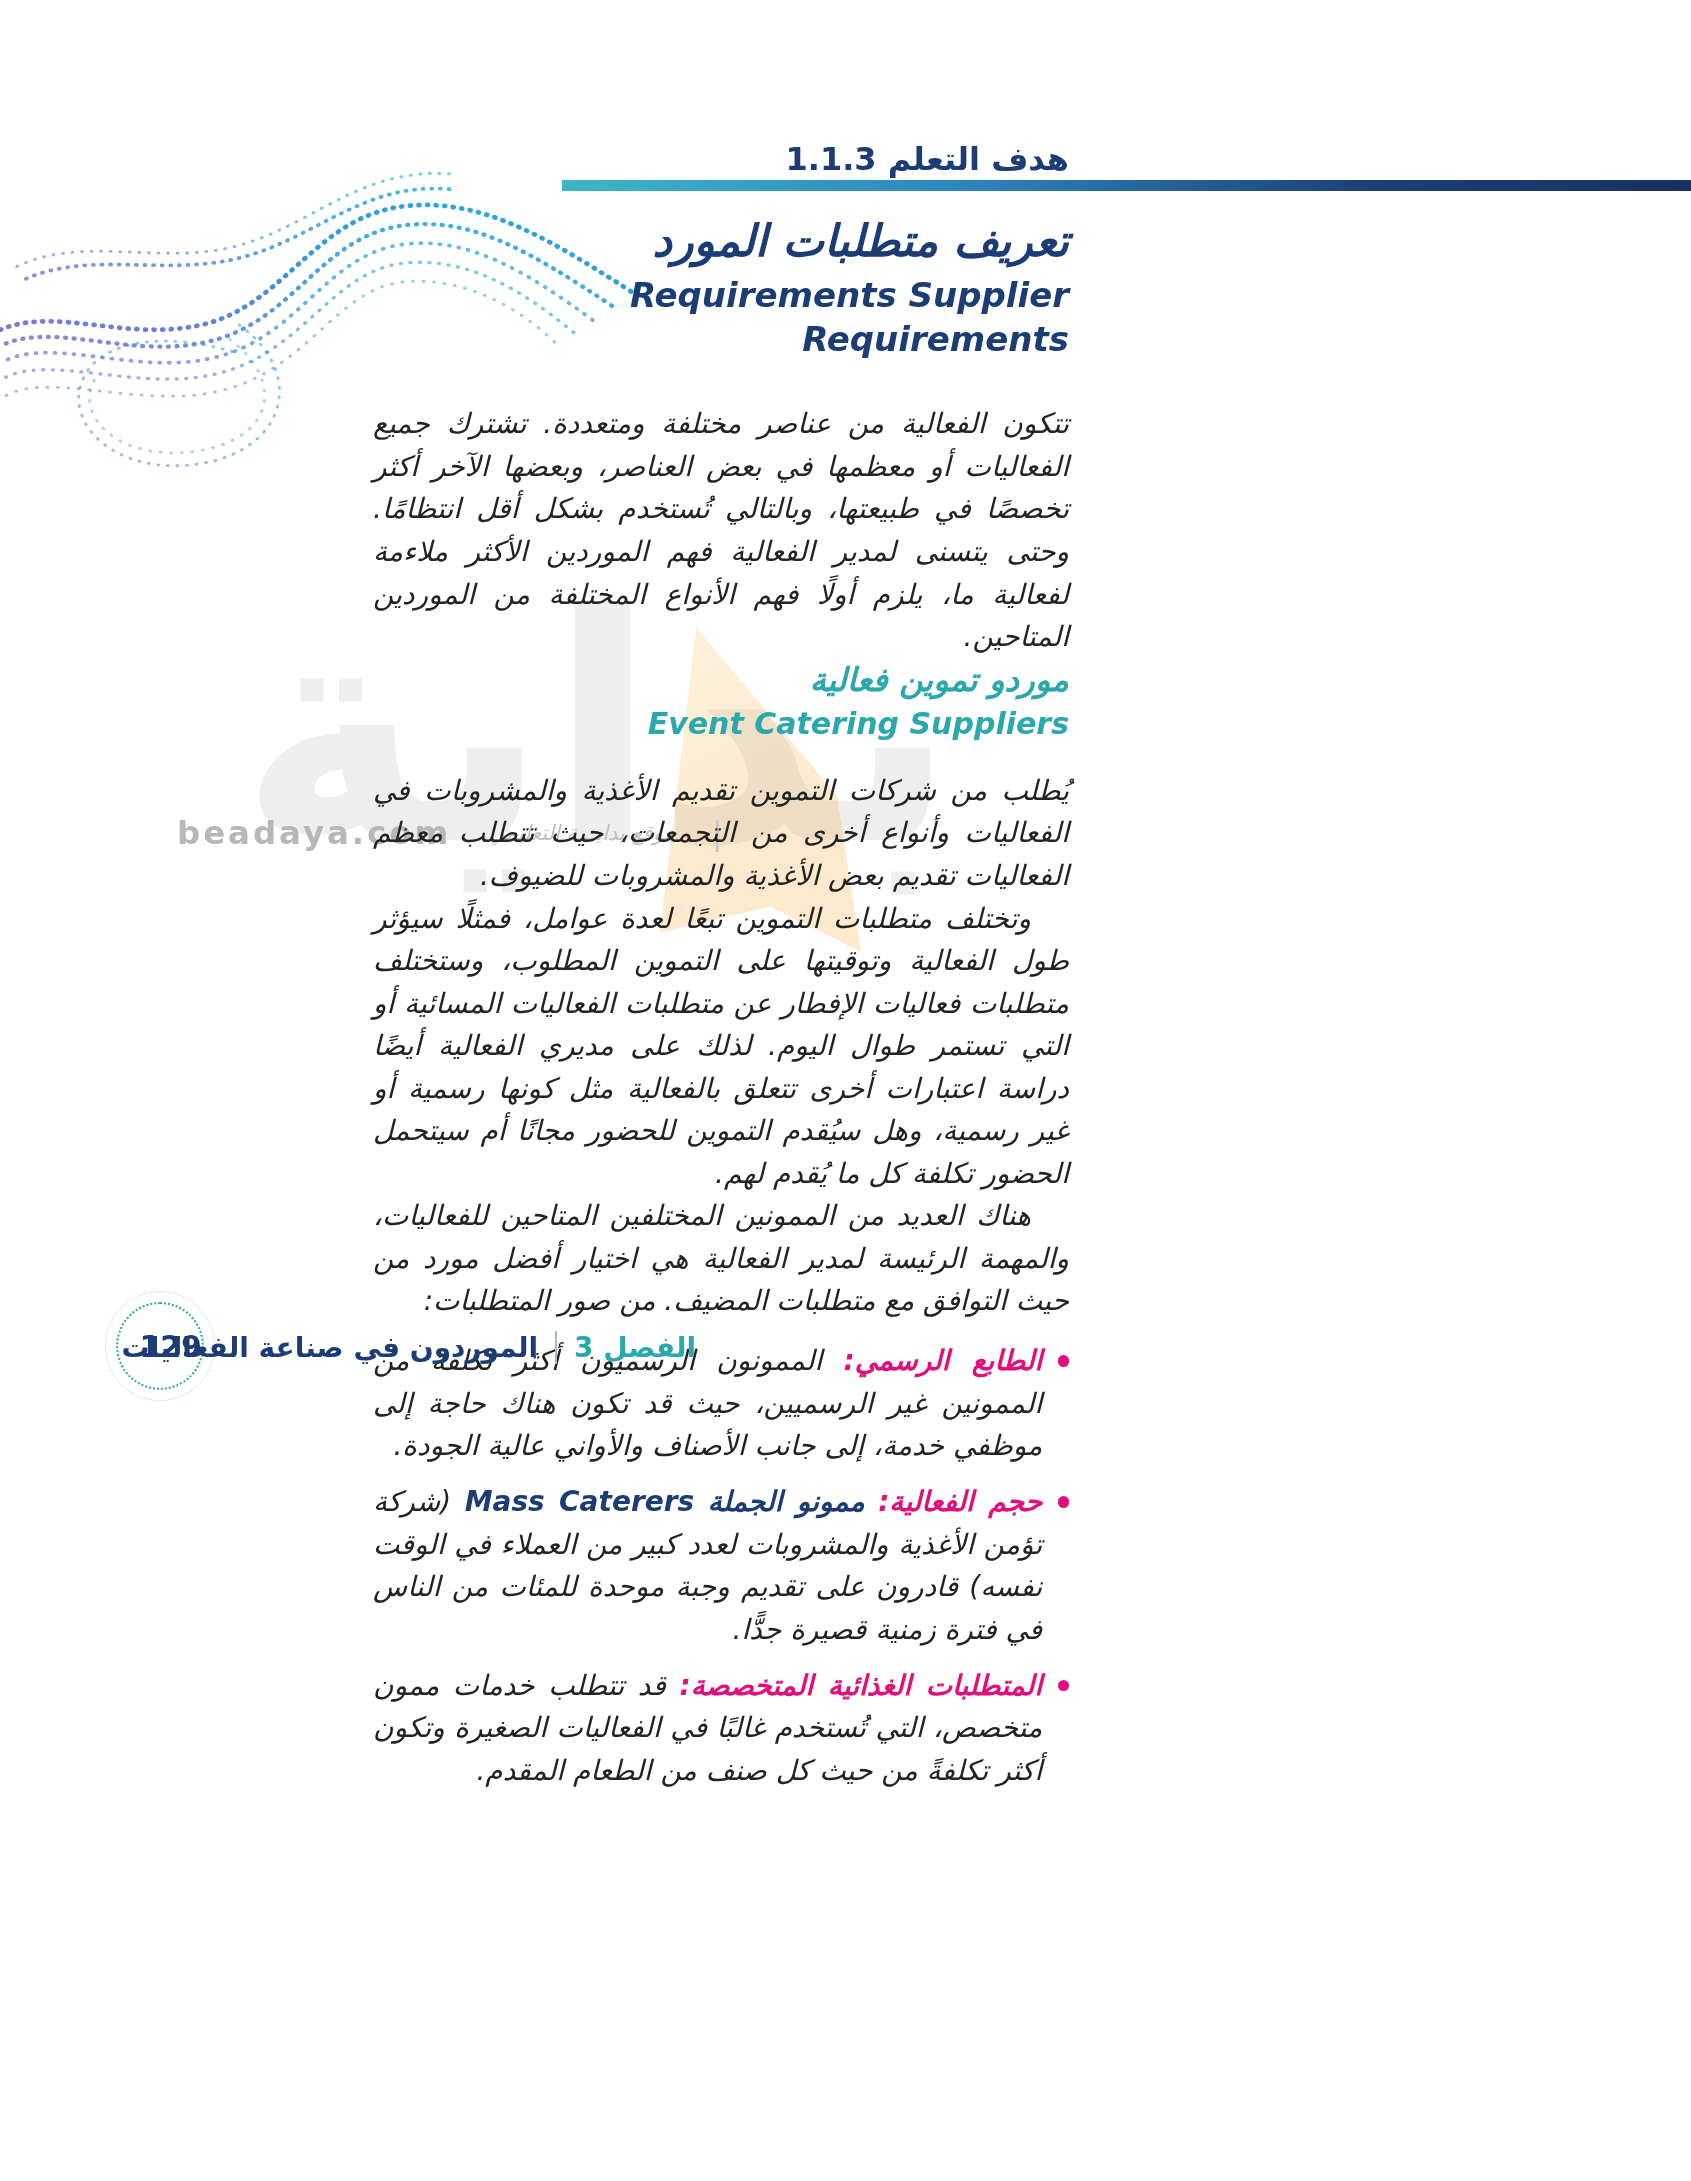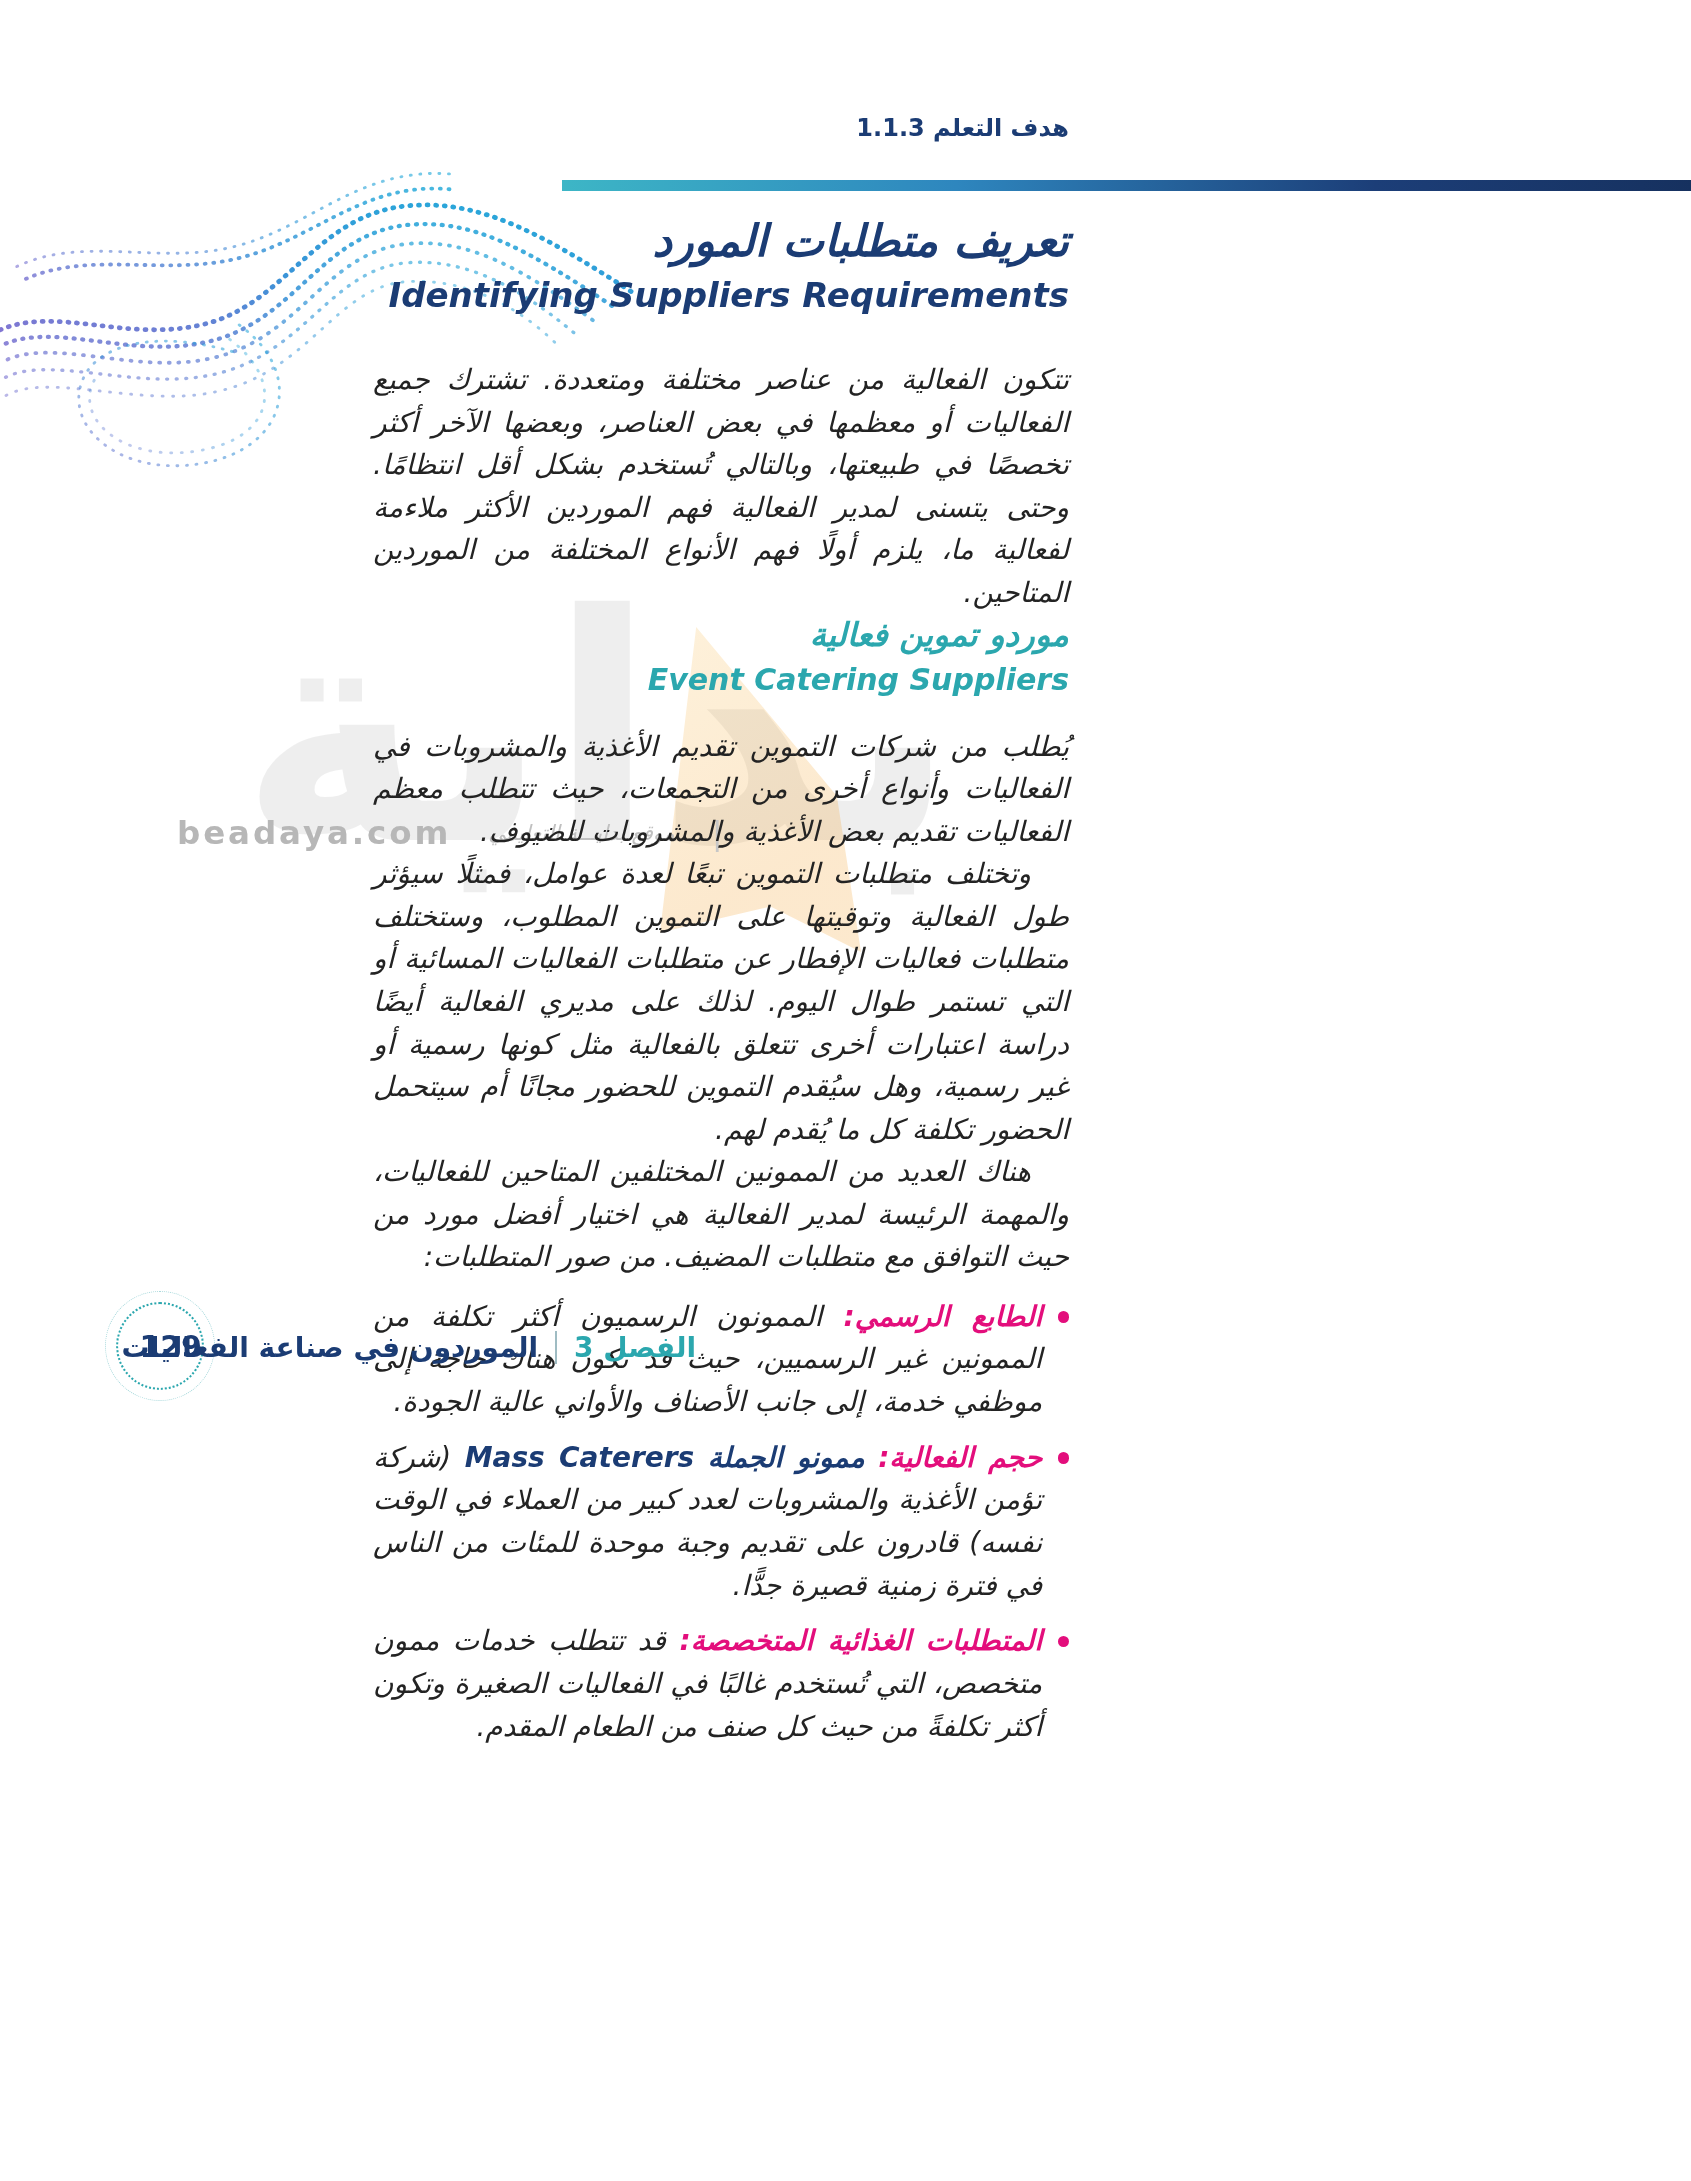--- a/index.html
+++ b/index.html
@@ -11,22 +11,22 @@
     overflow:hidden;
     font-family:"DejaVu Sans", sans-serif;
     color:#232323;
   }
 
   
   .wave { position:absolute; top:86px; left:0; z-index:0; }
 
   
   .objective {
-    position:absolute; top:114px; right:623px;
-    font-size:24px; font-weight:bold; color:#1b3c74;
+    position:absolute; top:140px; right:623px;
+    font-size:32px; font-weight:bold; color:#1b3c74;
     direction:rtl; z-index:2;
   }
   .gradient-bar {
     position:absolute; top:180px; left:562px; right:0; height:10.5px;
     background:linear-gradient(90deg,#3db6c6 0%, #2e86be 35%, #1c3e78 72%, #16315f 100%);
     z-index:2;
   }
 
   
   .wm-logo {
@@ -147,21 +147,21 @@
     <span class="wm-site">beadaya.com</span>
     <span class="wm-site-ar">موقع بدايـــة التعليمي</span>
     <span class="wm-pipe">|</span>
   </div>
 
   <div class="objective">هدف التعلم 1.1.3</div>
   <div class="gradient-bar"></div>
 
   <div class="content">
     <h1 class="title-ar">تعريف متطلبات المورد</h1>
-    <h2 class="title-en">Identifying Suppliers Requirements</h2>
+    <h2 class="title-en">Requirements Supplier Requirements</h2>
 
     <p class="body-p intro">تتكون الفعالية من عناصر مختلفة ومتعددة. تشترك جميع الفعاليات أو معظمها في بعض العناصر، وبعضها الآخر أكثر تخصصًا في طبيعتها، وبالتالي تُستخدم بشكل أقل انتظامًا. وحتى يتسنى لمدير الفعالية فهم الموردين الأكثر ملاءمة لفعالية ما، يلزم أولًا فهم الأنواع المختلفة من الموردين المتاحين.</p>
 
     <h3 class="teal-h">موردو تموين فعالية</h3>
     <h4 class="teal-h-en">Event Catering Suppliers</h4>
 
     <p class="body-p">يُطلب من شركات التموين تقديم الأغذية والمشروبات في الفعاليات وأنواع أخرى من التجمعات، حيث تتطلب معظم الفعاليات تقديم بعض الأغذية والمشروبات للضيوف.</p>
     <p class="body-p indent">وتختلف متطلبات التموين تبعًا لعدة عوامل، فمثلًا سيؤثر طول الفعالية وتوقيتها على التموين المطلوب، وستختلف متطلبات فعاليات الإفطار عن متطلبات الفعاليات المسائية أو التي تستمر طوال اليوم. لذلك على مديري الفعالية أيضًا دراسة اعتبارات أخرى تتعلق بالفعالية مثل كونها رسمية أو غير رسمية، وهل سيُقدم التموين للحضور مجانًا أم سيتحمل الحضور تكلفة كل ما يُقدم لهم.</p>
     <p class="body-p indent">هناك العديد من الممونين المختلفين المتاحين للفعاليات، والمهمة الرئيسة لمدير الفعالية هي اختيار أفضل مورد من حيث التوافق مع متطلبات المضيف. من صور المتطلبات:</p>
 

